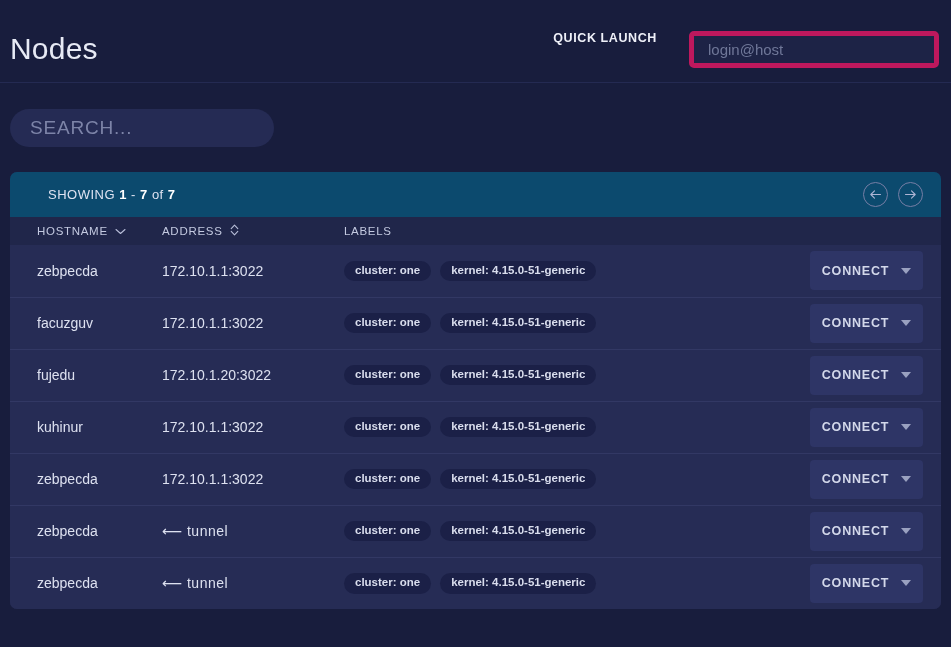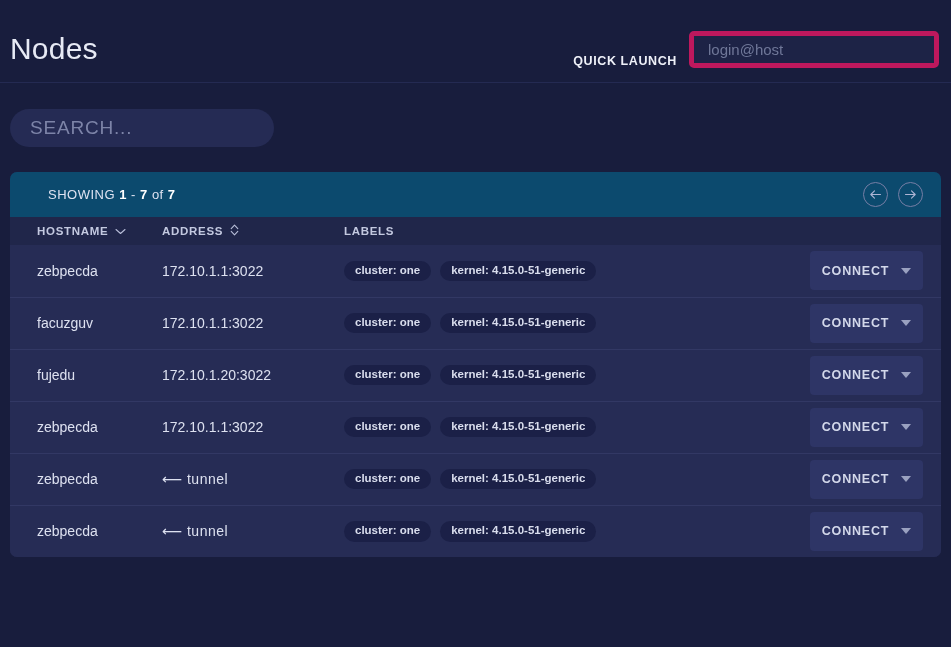--- a/index.html
+++ b/index.html
@@ -32,22 +32,22 @@
     font-size: 30px;
     font-weight: 300;
     color: #e7eaf5;
     letter-spacing: 0.2px;
     line-height: 1;
   }
 
   .topbar-right {
     margin-left: auto;
     display: flex;
-    align-items: flex-end;
-    gap: 12px;
+    align-items: flex-start;
+    gap: 32px;
   }
 
   .quick-launch-label {
     font-size: 12.5px;
     font-weight: bold;
     color: #eef0f8;
     letter-spacing: 0.6px;
   }
 
   .quick-launch-input {
@@ -118,21 +118,21 @@
   }
   .pager-btn svg { display: block; }
 
   
   table { width: 100%; border-collapse: collapse; }
 
   thead th {
     background: #20264a;
     height: 28px;
     font-size: 11.5px;
-    font-weight: bold;
+    font-weight: normal;
     color: #c3c9e0;
     letter-spacing: 0.7px;
     text-align: left;
     padding: 0;
     vertical-align: middle;
   }
 
   .th-inner { display: flex; align-items: center; gap: 7px; }
 
   th.col-host  { padding-left: 27px; width: 152px; }
@@ -313,20 +313,34 @@
                 <span class="chip">cluster: one</span>
                 <span class="chip">kernel: 4.15.0-51-generic</span>
               </div>
             </td>
             <td class="cell-act"><button class="connect-btn">
                 <span>CONNECT</span>
                 <span class="caret-down"></span>
               </button></td>
           </tr>
           <tr>
+            <td class="cell-host">kuhinur</td>
+            <td class="cell-addr">172.10.1.1:3022</td>
+            <td class="cell-label">
+              <div class="chips">
+                <span class="chip">cluster: one</span>
+                <span class="chip">kernel: 4.15.0-51-generic</span>
+              </div>
+            </td>
+            <td class="cell-act"><button class="connect-btn">
+                <span>CONNECT</span>
+                <span class="caret-down"></span>
+              </button></td>
+          </tr>
+          <tr>
             <td class="cell-host">zebpecda</td>
             <td class="cell-addr">172.10.1.1:3022</td>
             <td class="cell-label">
               <div class="chips">
                 <span class="chip">cluster: one</span>
                 <span class="chip">kernel: 4.15.0-51-generic</span>
               </div>
             </td>
             <td class="cell-act"><button class="connect-btn">
                 <span>CONNECT</span>

